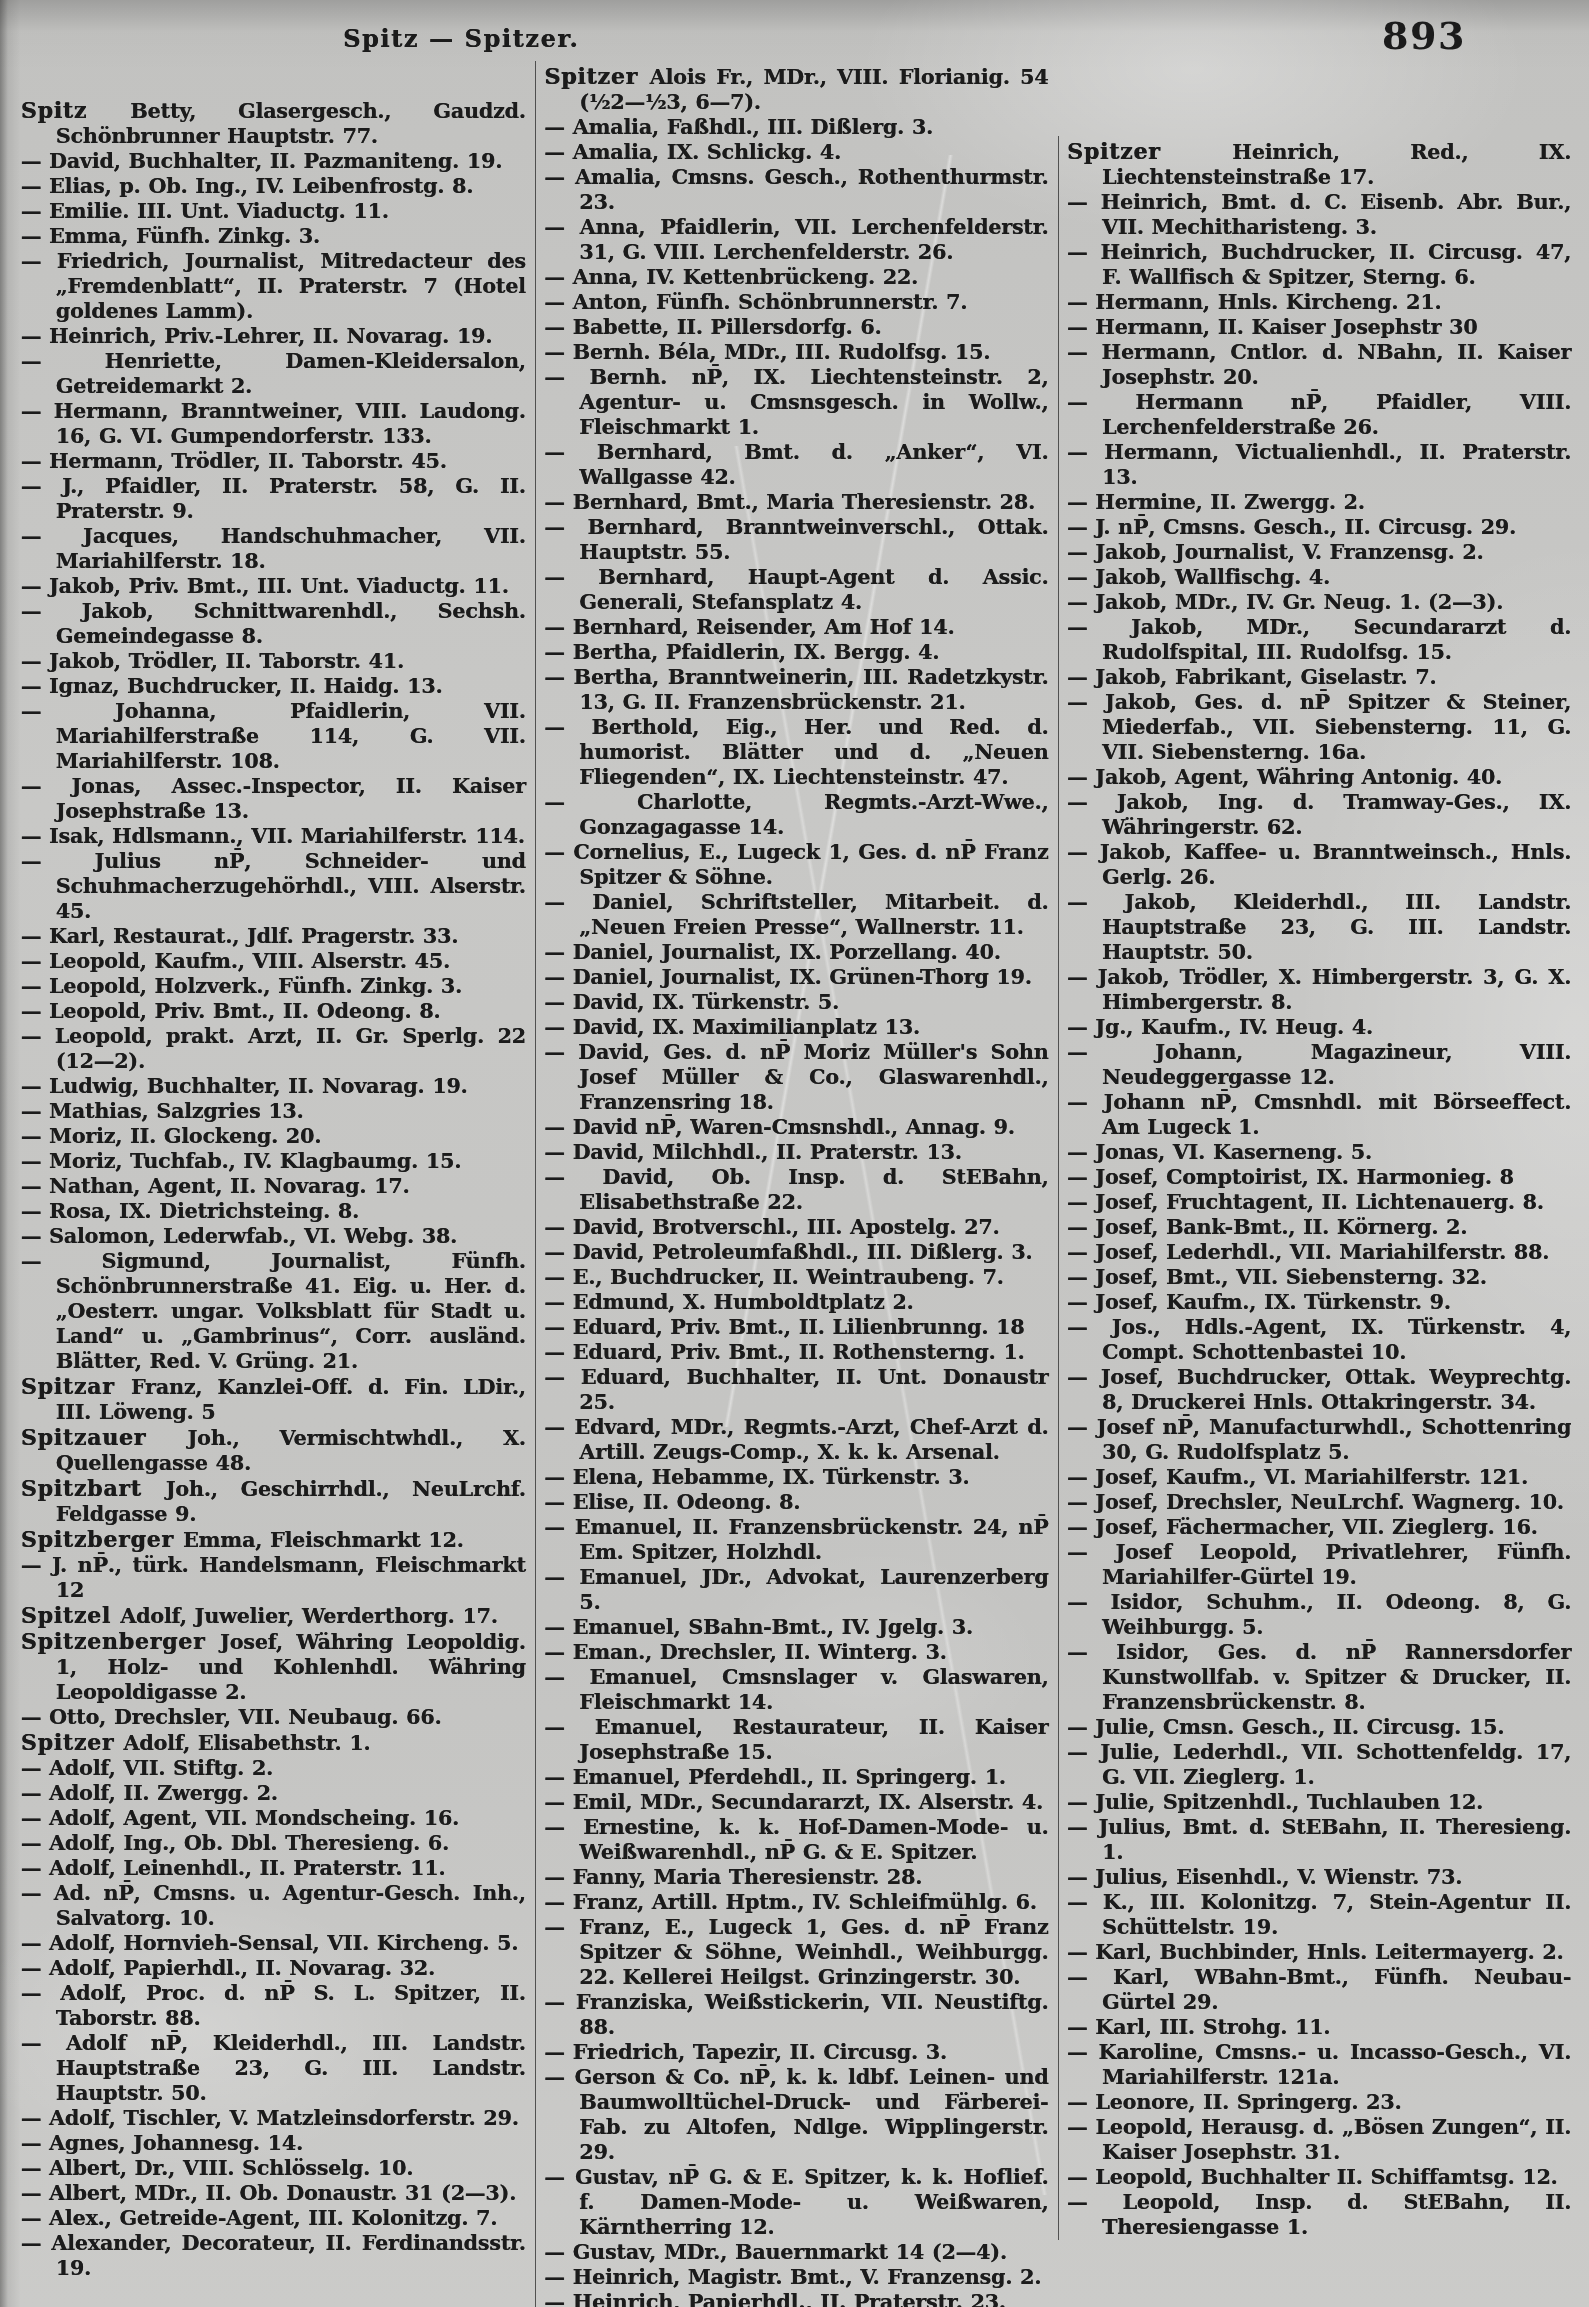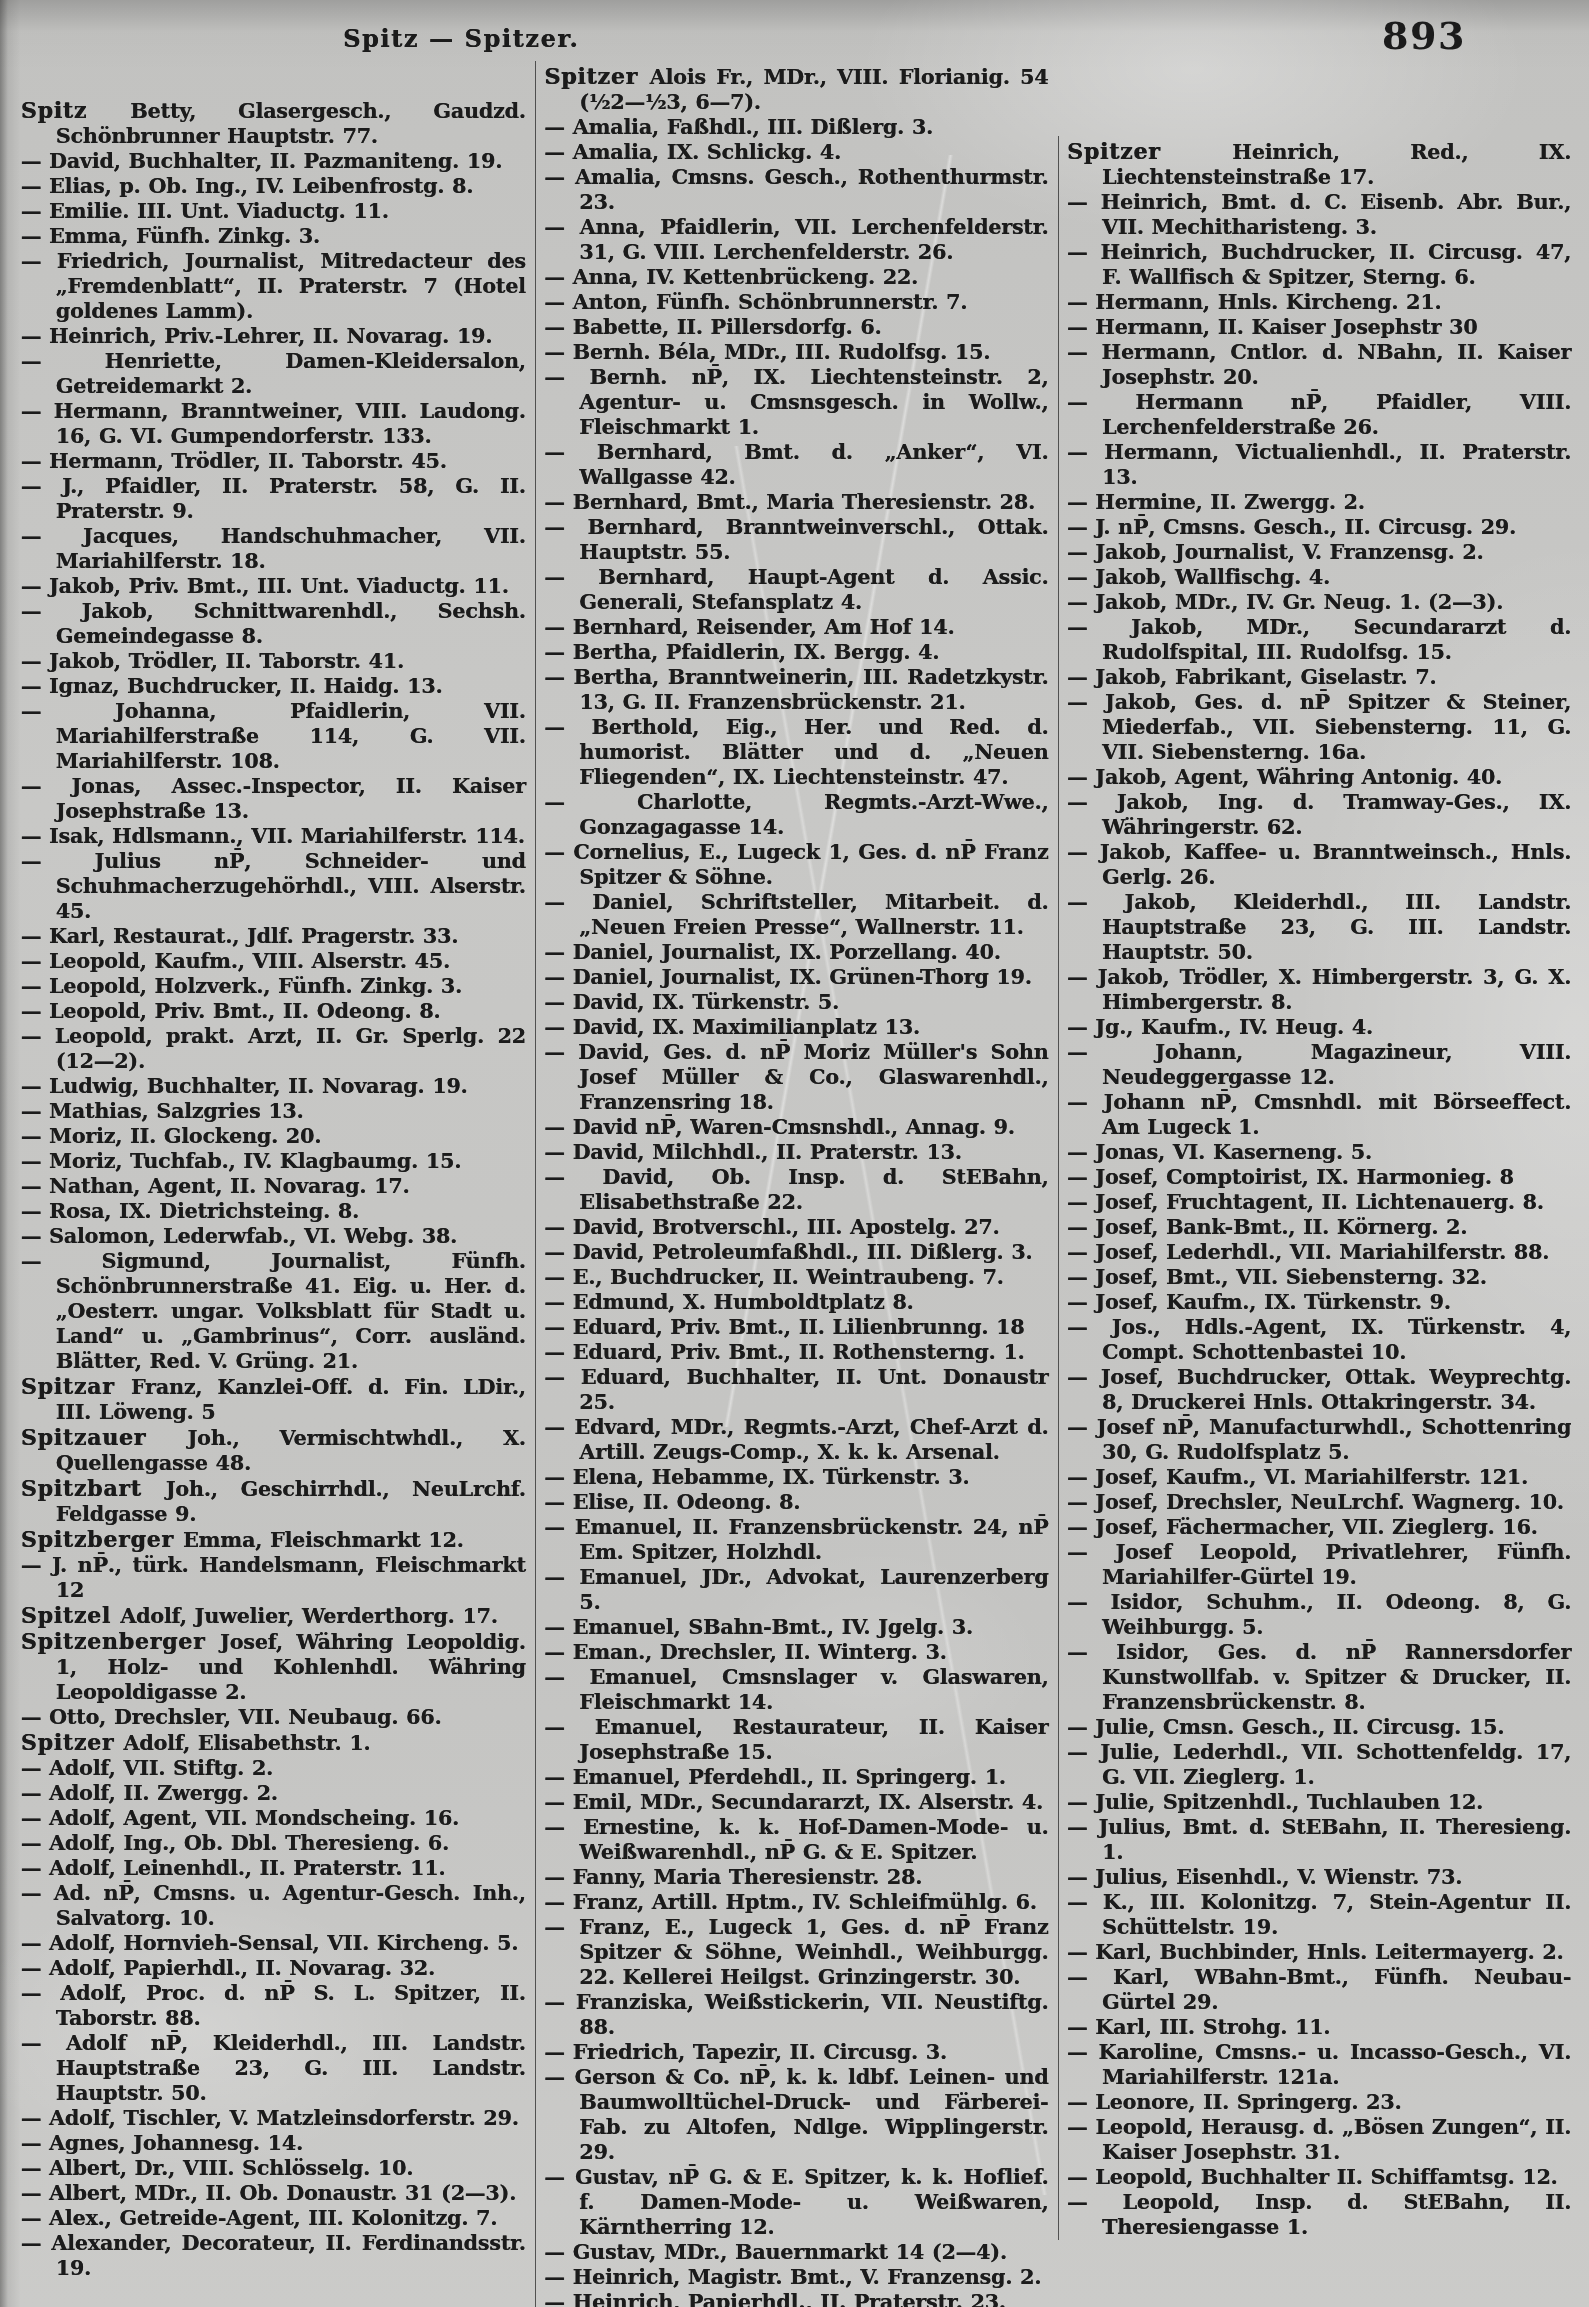--- a/index.html
+++ b/index.html
@@ -152,21 +152,21 @@
         <p class="entry">— Daniel, Journalist, IX. Grünen-Thorg 19.</p>
         <p class="entry">— David, IX. Türkenstr. 5.</p>
         <p class="entry">— David, IX. Maximilianplatz 13.</p>
         <p class="entry">— David, Ges. d. nP̄ Moriz Müller's Sohn Josef Müller &amp; Co., Glaswarenhdl., Franzensring 18.</p>
         <p class="entry">— David nP̄, Waren-Cmsnshdl., Annag. 9.</p>
         <p class="entry">— David, Milchhdl., II. Praterstr. 13.</p>
         <p class="entry">— David, Ob. Insp. d. StEBahn, Elisabethstraße 22.</p>
         <p class="entry">— David, Brotverschl., III. Apostelg. 27.</p>
         <p class="entry">— David, Petroleumfaßhdl., III. Dißlerg. 3.</p>
         <p class="entry">— E., Buchdrucker, II. Weintraubeng. 7.</p>
-        <p class="entry">— Edmund, X. Humboldtplatz 8.</p>
+        <p class="entry">— Edmund, X. Humboldtplatz 2.</p>
         <p class="entry">— Eduard, Priv. Bmt., II. Lilienbrunng. 18</p>
         <p class="entry">— Eduard, Priv. Bmt., II. Rothensterng. 1.</p>
         <p class="entry">— Eduard, Buchhalter, II. Unt. Donaustr 25.</p>
         <p class="entry">— Edvard, MDr., Regmts.-Arzt, Chef-Arzt d. Artill. Zeugs-Comp., X. k. k. Arsenal.</p>
         <p class="entry">— Elena, Hebamme, IX. Türkenstr. 3.</p>
         <p class="entry">— Elise, II. Odeong. 8.</p>
         <p class="entry">— Emanuel, II. Franzensbrückenstr. 24, nP̄ Em. Spitzer, Holzhdl.</p>
         <p class="entry">— Emanuel, JDr., Advokat, Laurenzerberg 5.</p>
         <p class="entry">— Emanuel, SBahn-Bmt., IV. Jgelg. 3.</p>
         <p class="entry">— Eman., Drechsler, II. Winterg. 3.</p>

